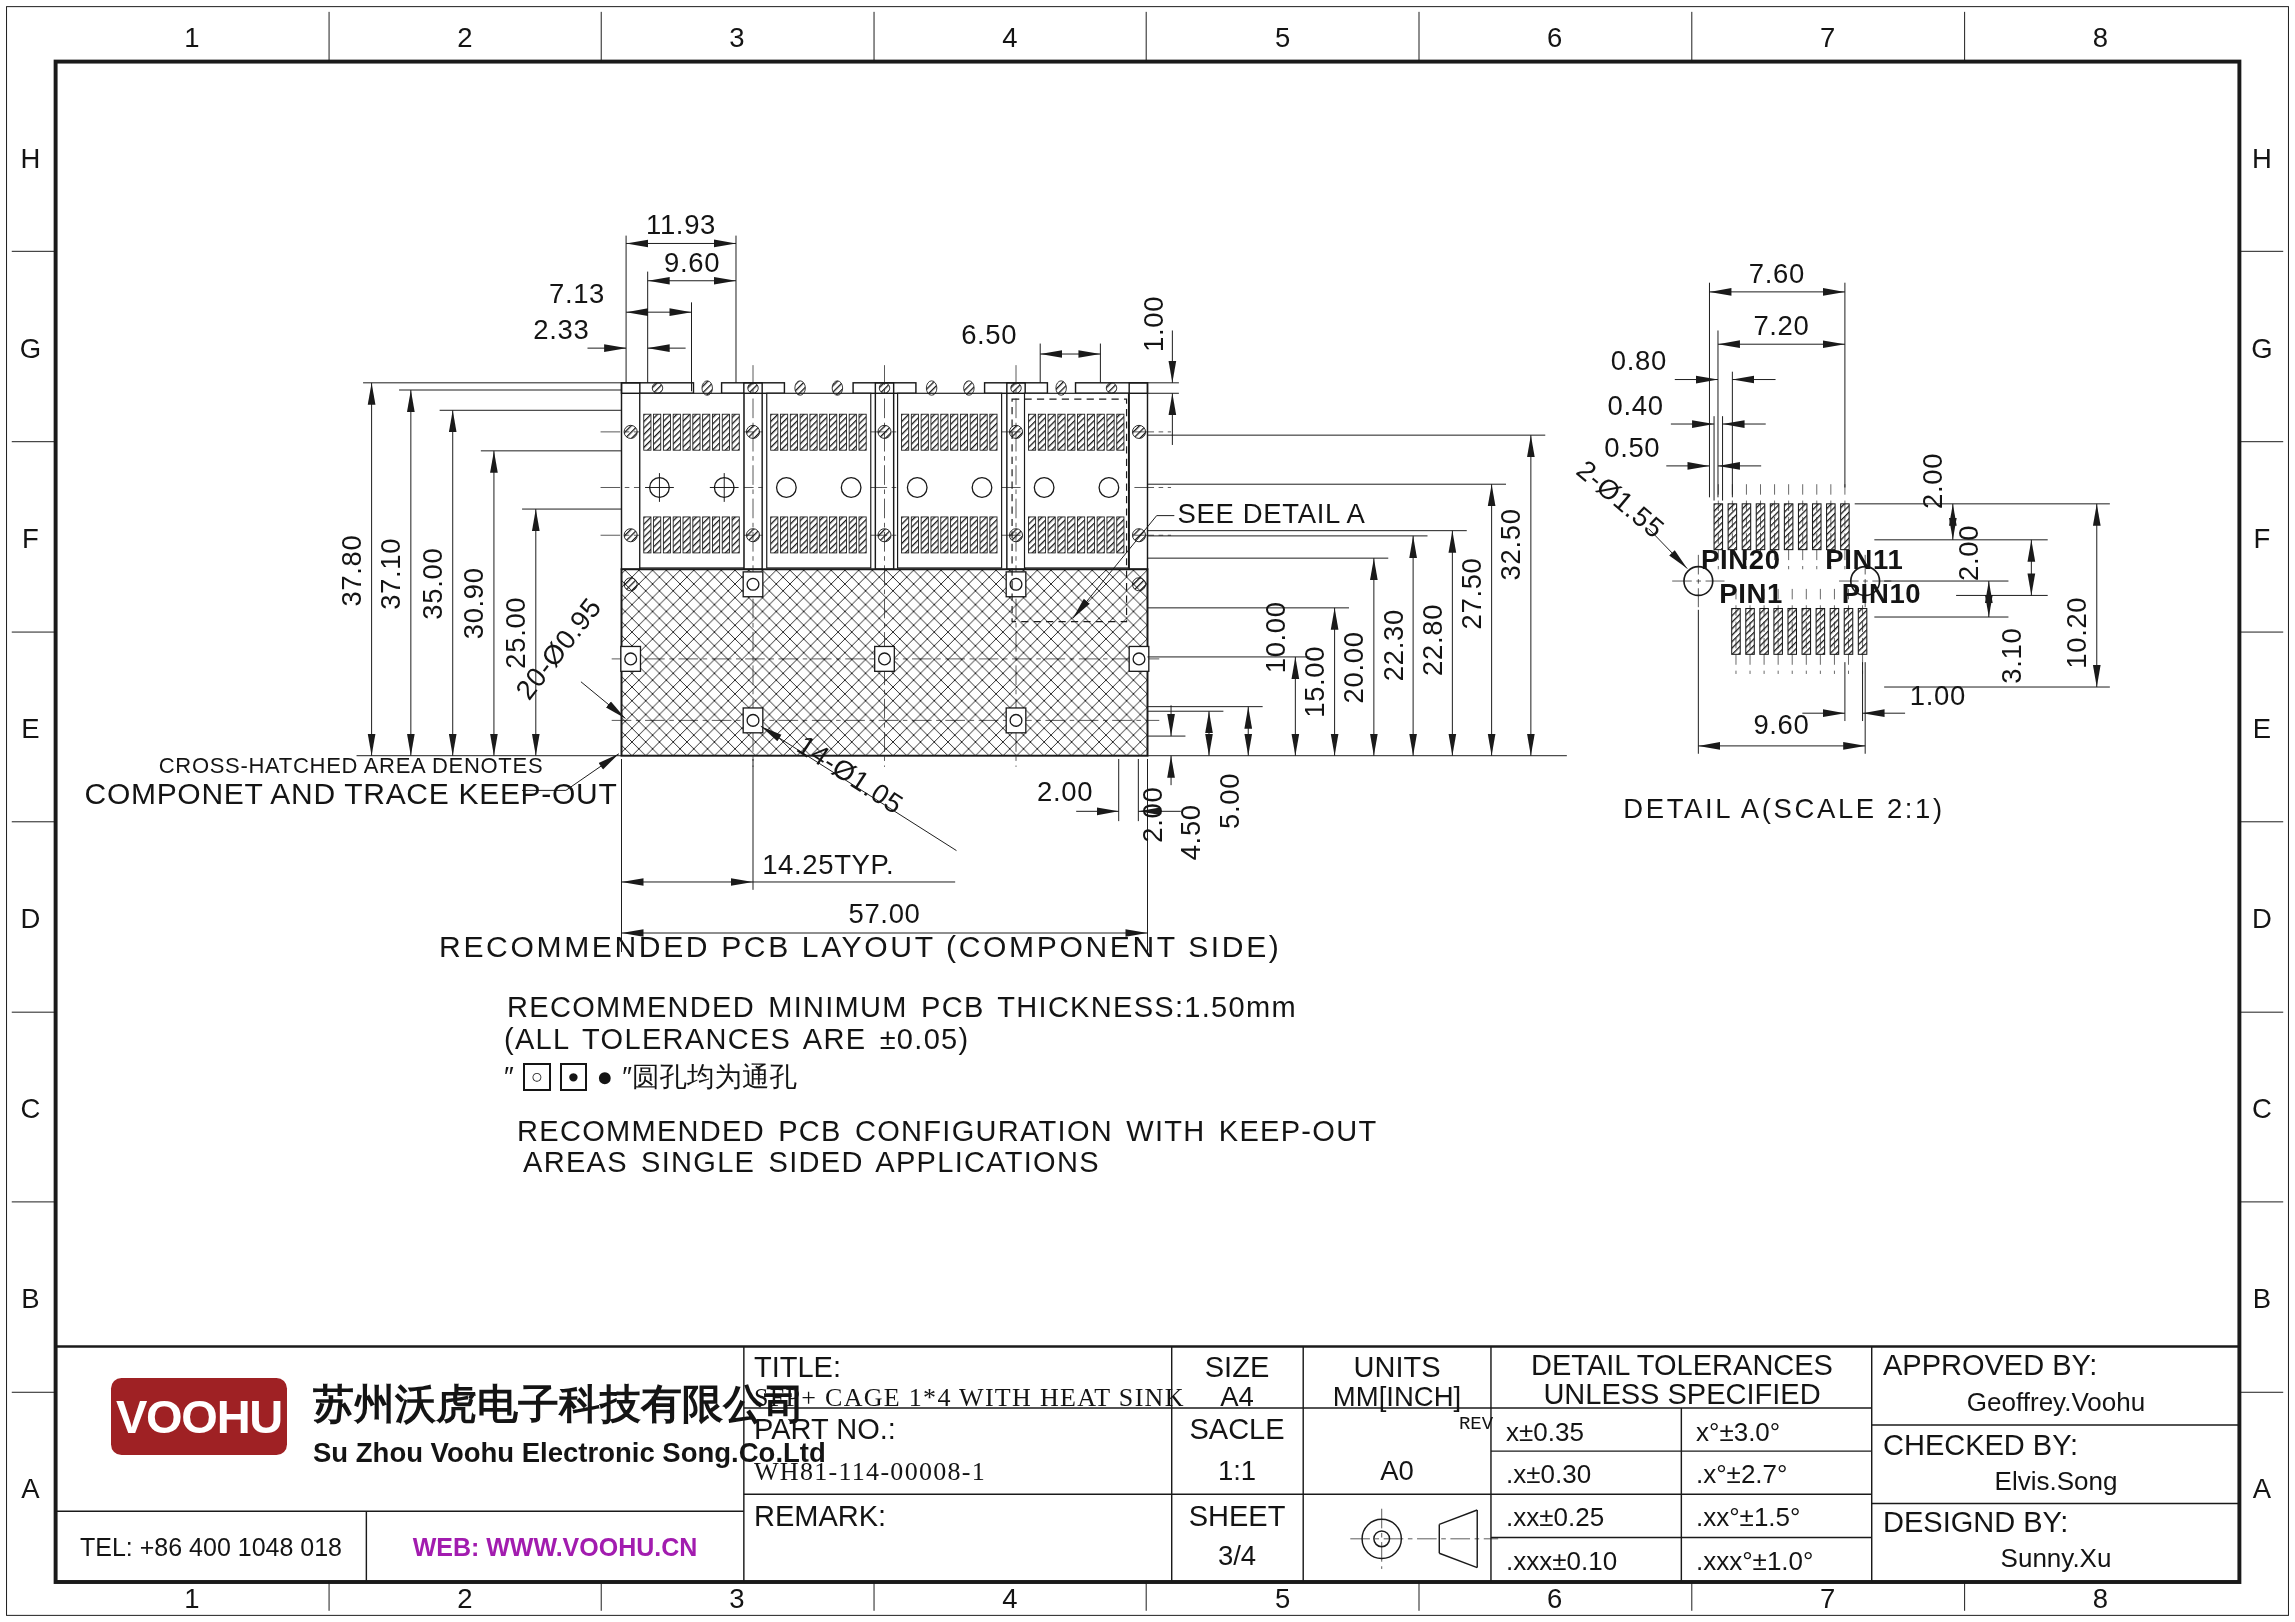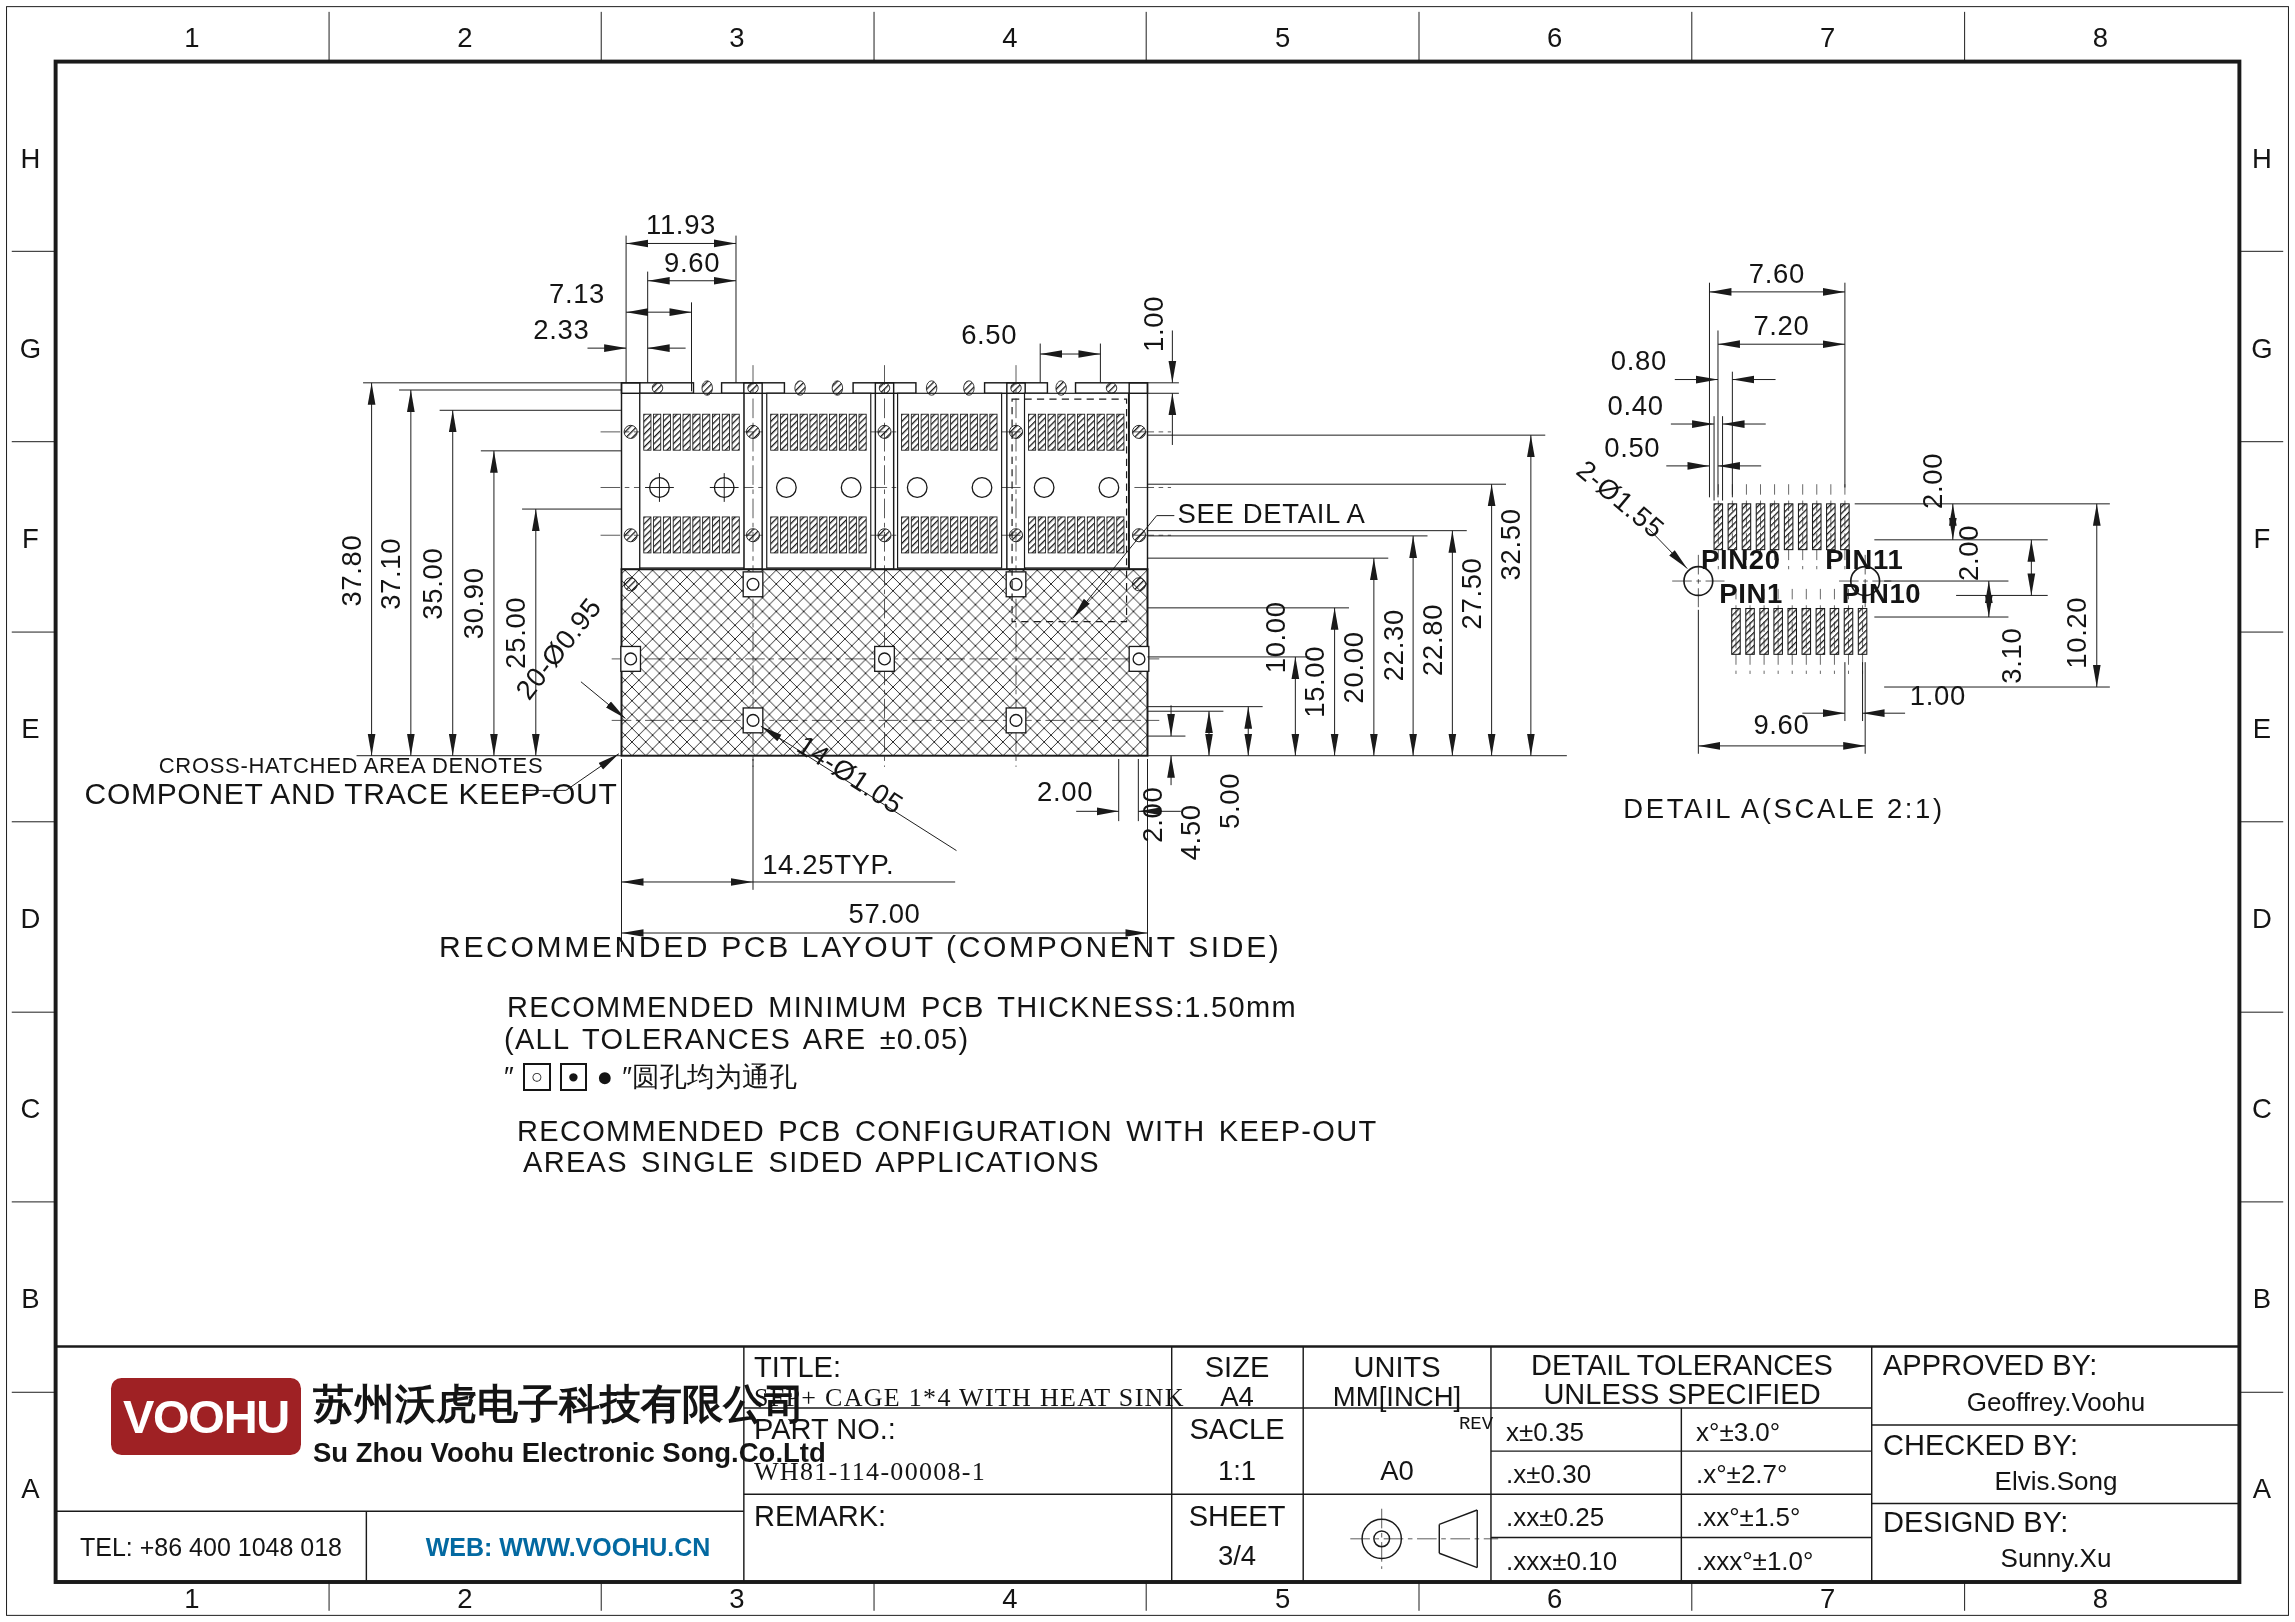--- a/index.html
+++ b/index.html
@@ -3,22 +3,22 @@
 <meta charset="utf-8">
 <style>
   html,body{margin:0;padding:0;background:#e8e8e8;}
   .sheet{position:relative;width:2295px;height:1622px;background:#ffffff;overflow:hidden;
          font-family:"Liberation Sans",sans-serif;color:#111;}
   svg{position:absolute;left:0;top:0;}
   .t{position:absolute;white-space:nowrap;color:#141414;}
   .c{transform:translateX(-50%);}
   .serif{font-family:"Liberation Serif","DejaVu Serif",serif;}
   .b{font-weight:bold;}
-  .blue{color:#0369a1;margin-left:13px;}
-  .logo{position:absolute;left:111px;top:1378px;width:190px;height:77px;background:#9f2124;
+  .blue{color:#a21caf;}
+  .logo{position:absolute;left:111px;top:1378px;width:176px;height:77px;background:#9f2124;
         border-radius:10.5px;display:flex;align-items:center;justify-content:center;}
   .logo span{color:#fff;font-size:47px;font-weight:bold;letter-spacing:-1.3px;}
   .symrow{display:flex;align-items:center;gap:9.2px;font-size:27.5px;}
   .symbox{display:inline-flex;width:23.6px;height:23.6px;border:2px solid #141414;
           align-items:center;justify-content:center;font-size:19.6px;line-height:1;}
   .note{letter-spacing:1.3px;word-spacing:3.9px;}
 </style>
 </head>
 <body>
 

